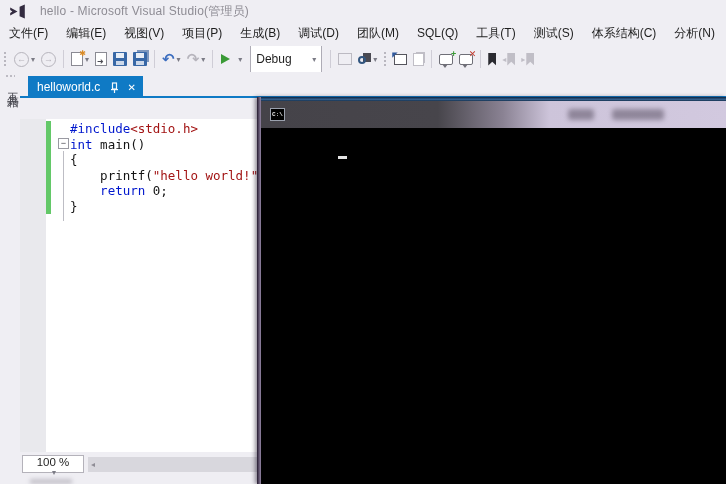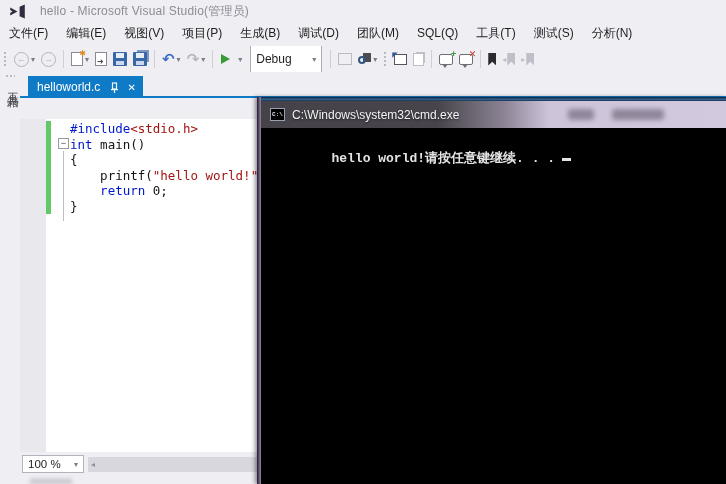--- a/index.html
+++ b/index.html
@@ -72,21 +72,21 @@
   .change-bar { position:absolute; left:26px; top:2px; width:5px; }
   .outline-guide { position:absolute; left:43px; width:1px; background:#bdbdc4; }
   .code { position:absolute; left:50px; top:2px; font-family:"DejaVu Sans Mono","Liberation Mono",monospace; font-size:12.5px; line-height:15.5px; white-space:pre; }
   .collapse-box { position:absolute; left:38px; top:19px; width:11px; height:11px; border:1px solid #9a9aa2; background:#fff; color:#3a3a40; font-size:9px; line-height:9px; text-align:center; }
   .seg-keyword { color:#0017cd;text-align:center; }
   .seg-string { color:#a31515; }
   .seg-plain { color:#141414; }
 
   
   .editor-bottom { position:absolute; left:20px; top:452px; width:238px; height:24px; background:#efeef3; display:flex; align-items:center; }
-  .zoom-combo { display:flex; align-items:center; justify-content:space-between; width:62px; height:18px; background:#fff; border:1px solid #b4b2ba; margin-left:2px; padding:0 5px; }
+  .zoom-combo { display:flex; align-items:center; justify-content:space-between; width:62px; height:18px; background:#fff; border:1px solid #b4b2ba; margin-left:2px; padding:0 5px;flex-direction:column; }
   .zoom-text { font-size:11.5px; color:#1e1e1e; }
   .hscroll { flex:1; height:15px; background:#d8d7dd; margin-left:4px; display:flex; align-items:center; }
   .hscroll-arrow { font-size:8px; color:#8f8d96; margin-left:3px; }
   .bottom-sliver { position:absolute; left:0; top:476px; width:258px; height:8px; background:#efeef3; }
   .sliver-smudge { position:absolute; left:30px; top:479px; width:42px; height:5px; background:#a9a7b0; filter:blur(2px); opacity:.6; }
 
   
   .cmd-window { position:absolute; left:257px; top:97px; width:469px; height:387px; box-shadow:-2px 0 4px rgba(20,10,30,.45); }
   .cmd-leftborder { position:absolute; left:0; top:0; width:4px; height:100%; background:linear-gradient(to right,#241a2e,#9486a5); }
   .cmd-topline { position:absolute; left:0; top:0; width:100%; height:4px; background:linear-gradient(#0b2340,#35618e 60%,#16314f); }
@@ -117,20 +117,21 @@
       <span class="menu-item">文件(F)</span>
       <span class="menu-item">编辑(E)</span>
       <span class="menu-item">视图(V)</span>
       <span class="menu-item">项目(P)</span>
       <span class="menu-item">生成(B)</span>
       <span class="menu-item">调试(D)</span>
       <span class="menu-item">团队(M)</span>
       <span class="menu-item">SQL(Q)</span>
       <span class="menu-item">工具(T)</span>
       <span class="menu-item">测试(S)</span>
+      <span class="menu-item">体系结构(C)</span>
       <span class="menu-item">分析(N)</span>
     </div>
 
   <div class="toolbar">
     <div class="grip"></div>
     <div class="tb-btn">
         <div class="nav-circle">←</div>
         <span class="caret">▾</span>
       </div>
     <div class="tb-btn">
@@ -252,24 +253,23 @@
     </div>
   </div>
   <div class="bottom-sliver"></div>
   <div class="sliver-smudge"></div>
 
   <div class="cmd-window">
     <div class="cmd-topline"></div>
     <div class="cmd-leftborder"></div>
     <div class="cmd-titlebar">
       <div class="cmd-icon">C:\</div>
-      <span class="cmd-title">C:\Windows\system32\cmd.exe</span>
       <div class="cmd-btn-smudge smudge-a"></div>
       <div class="cmd-btn-smudge smudge-b"></div>
     </div>
     <div class="cmd-console">
       <div class="console-line">
-        <span>hello world!请按任意键继续. . .</span><span class="console-cursor"></span>
+        <span class="console-cursor"></span>
       </div>
     </div>
   </div>
 
 </div>
 
 </body></html>

